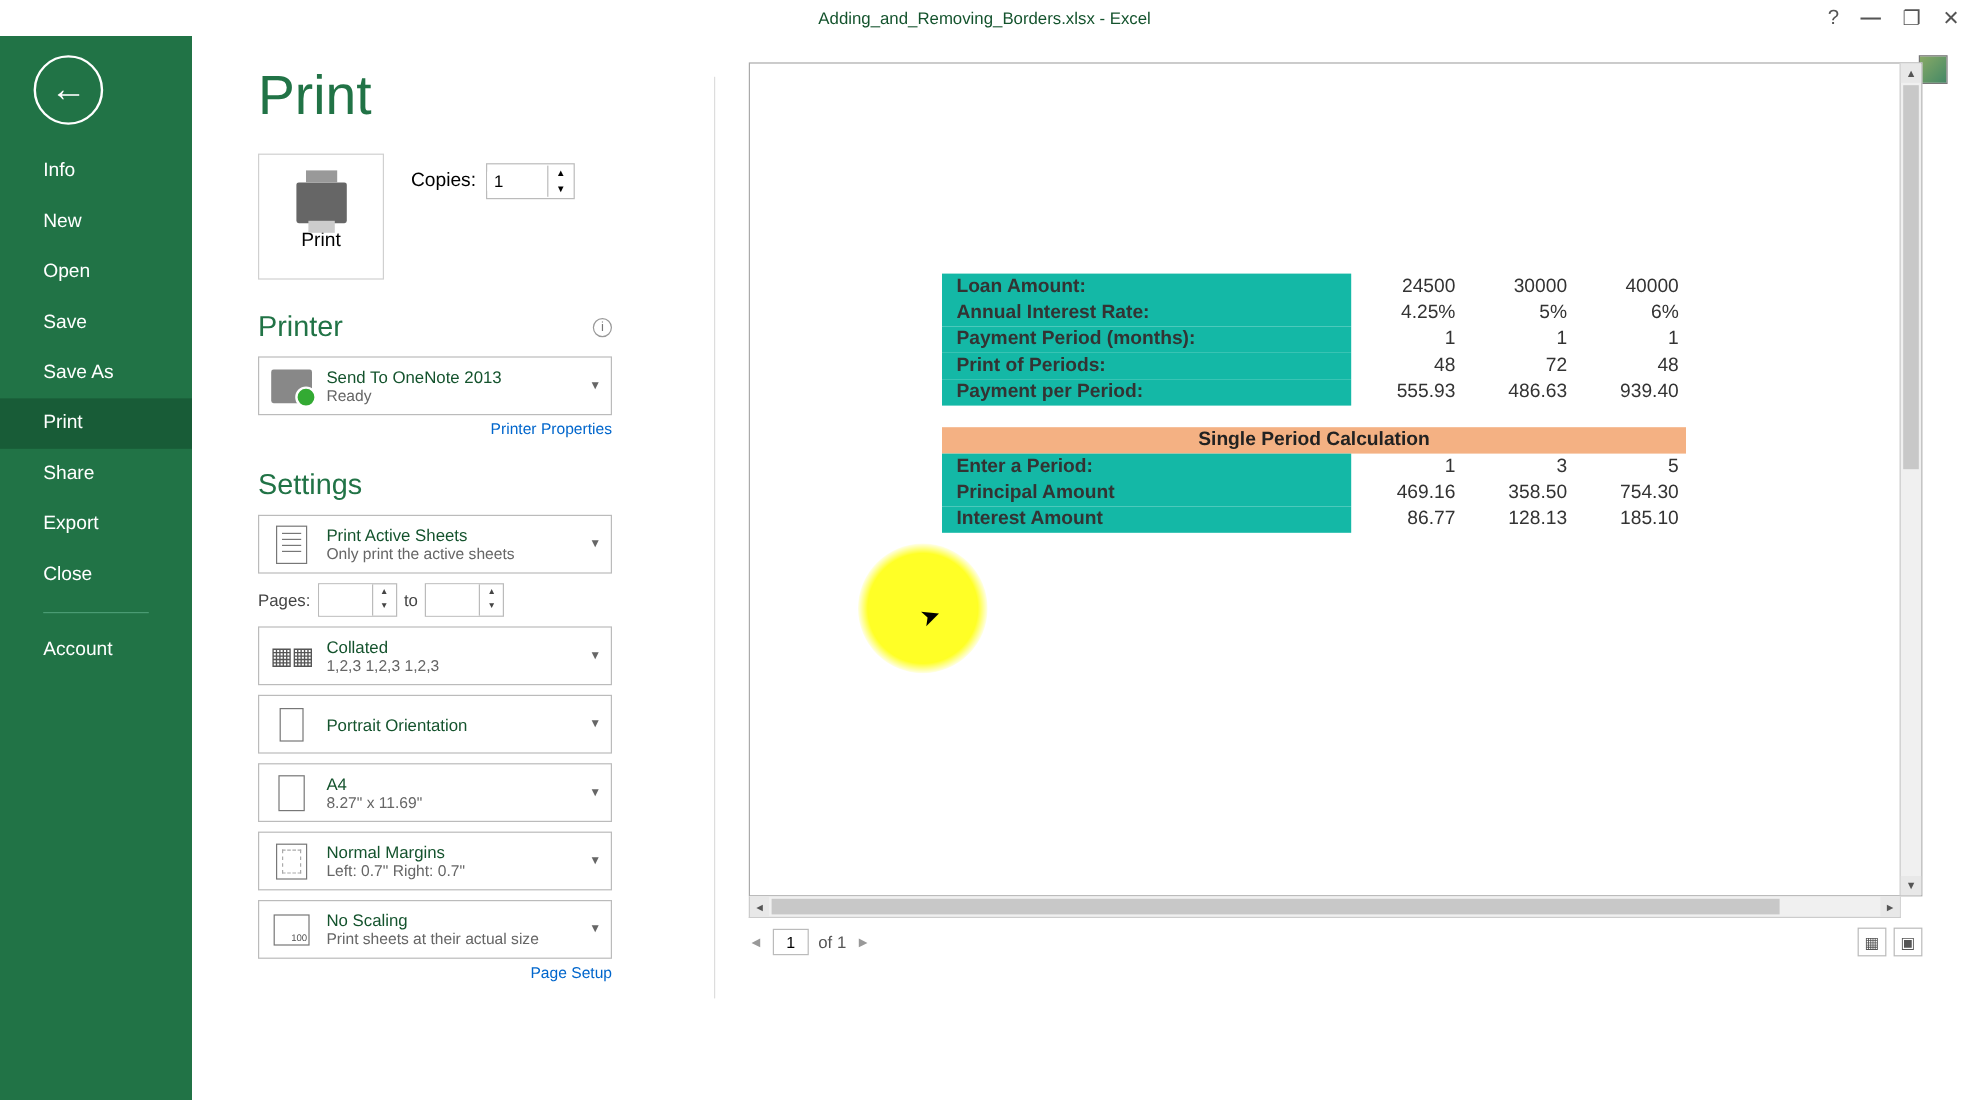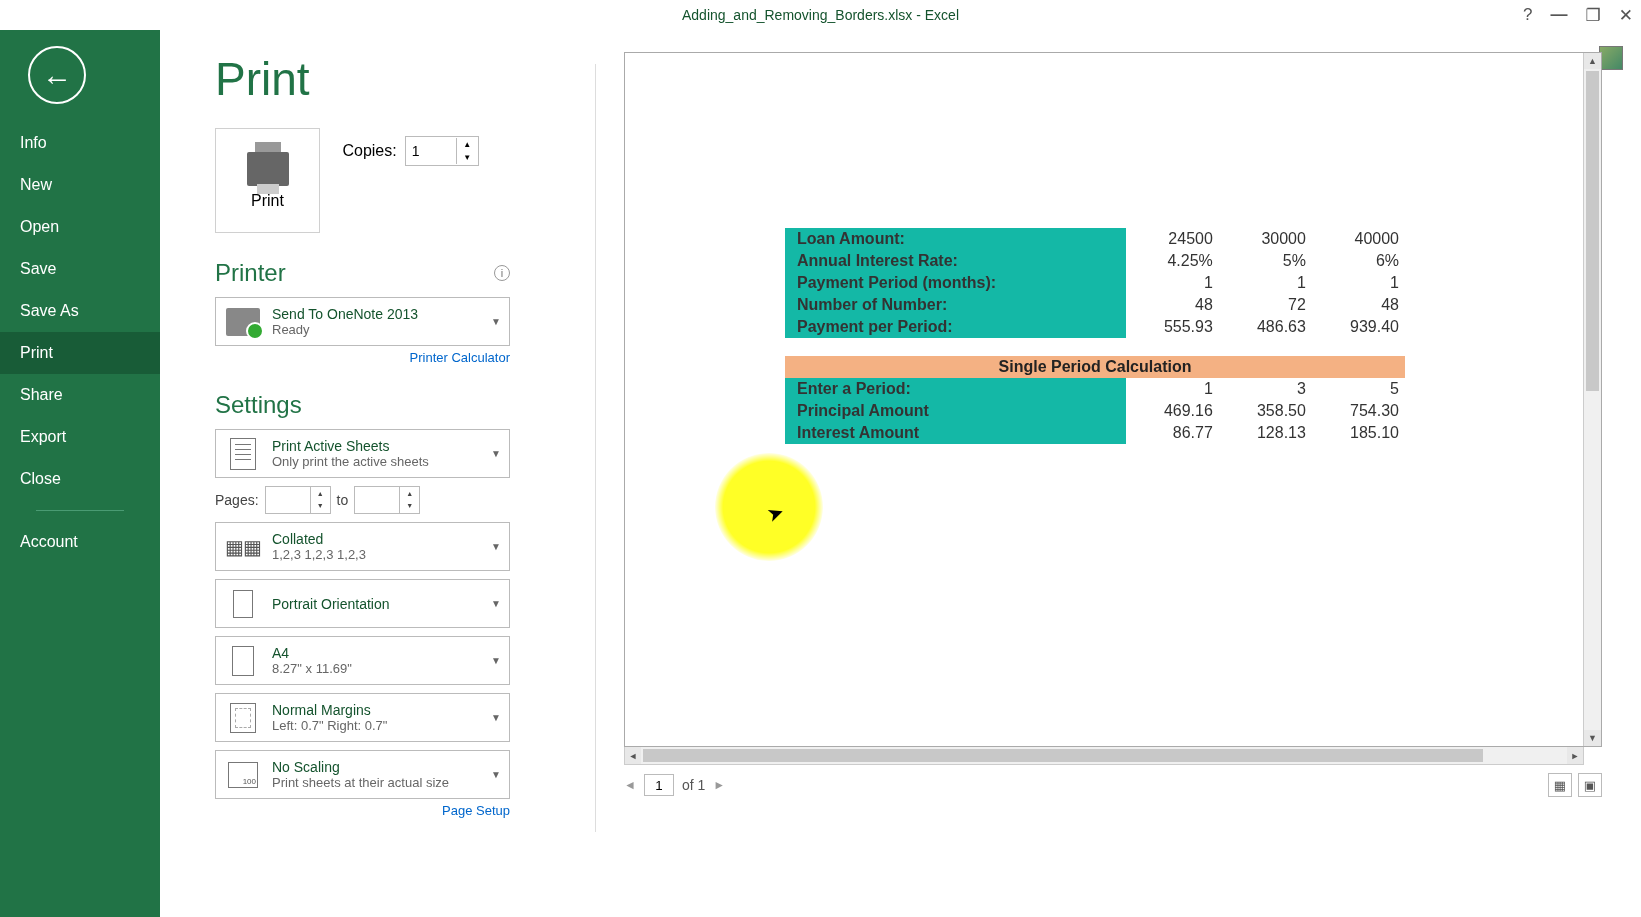--- a/index.html
+++ b/index.html
@@ -10,21 +10,21 @@
 .titlebar-right { position: absolute; right: 8px; display: flex; gap: 18px; align-items: center; color: #555; font-size: 17px; }
 .titlebar-right span { cursor: default; }
 
 .userbar { height: 40px; position: absolute; right: 18px; top: 38px; display: flex; align-items: center; gap: 8px; font-size: 14px; color: #333; }
 .avatar { width: 24px; height: 24px; background: linear-gradient(135deg,#8a6,#486); border: 1px solid #777; }
 
 .container { display: flex; height: calc(100% - 30px); }
 
 .sidebar { width: 160px; background: #217346; color: #fff; padding-top: 6px; position: relative; }
 .back-circle { width: 58px; height: 58px; border: 2px solid #fff; border-radius: 50%; margin: 10px 0 18px 28px; display: flex; align-items: center; justify-content: center; font-size: 30px; color: #fff; cursor: pointer; }
-.sidebar-item { padding: 12px 0 12px 20px; font-size: 16px; cursor: pointer; }
+.sidebar-item { padding: 12px 0 12px 36px; font-size: 16px; cursor: pointer; }
 .sidebar-item.active { background: #185c37; }
 .sidebar-sep { border-top: 1px solid #4a9b73; margin: 10px 36px 10px 36px; }
 
 .main { flex: 1; padding: 22px 0 0 55px; display: flex; }
 .left-panel { width: 370px; }
 .page-title { font-size: 46px; font-weight: 300; color: #217346; margin-bottom: 22px; }
 
 .print-btn { width: 105px; height: 105px; border: 1px solid #d0d0d0; display:inline-flex; flex-direction:column; align-items:center; justify-content:center; gap:6px; margin-right: 18px; vertical-align: top; cursor:pointer; }
 .print-btn .printer-icon { width: 42px; height: 34px; background:#666; position:relative; border-radius:2px; }
 .print-btn .printer-icon::before{content:'';position:absolute;top:-10px;left:8px;right:8px;height:10px;background:#999;}
@@ -163,21 +163,21 @@
       <div class="dropdown">
         <div class="dd-icon">
             <div class="printer-mini-icon"></div>
           </div>
         <div class="dd-text">
           <span class="line1">Send To OneNote 2013</span>
           <span class="line2">Ready</span>
         </div>
         <span class="chevron">▼</span>
       </div>
-      <div class="link-right">Printer Calculator</div>
+      <div class="link-right">Printer Properties</div>
 
       <div class="section-title">
         <span>Settings</span>
       </div>
 
       <div class="dropdown">
         <div class="dd-icon">
             <div class="icon-sheet"></div>
           </div>
         <div class="dd-text">
@@ -280,21 +280,21 @@
                   <td>5%</td>
                   <td>6%</td>
                 </tr>
             <tr>
                   <td class="lbl">Payment Period (months):</td>
                   <td>1</td>
                   <td>1</td>
                   <td>1</td>
                 </tr>
             <tr>
-                  <td class="lbl">Number of Number:</td>
+                  <td class="lbl">Print of Periods:</td>
                   <td>48</td>
                   <td>72</td>
                   <td>48</td>
                 </tr>
             <tr>
                   <td class="lbl">Payment per Period:</td>
                   <td>555.93</td>
                   <td>486.63</td>
                   <td>939.40</td>
                 </tr>

